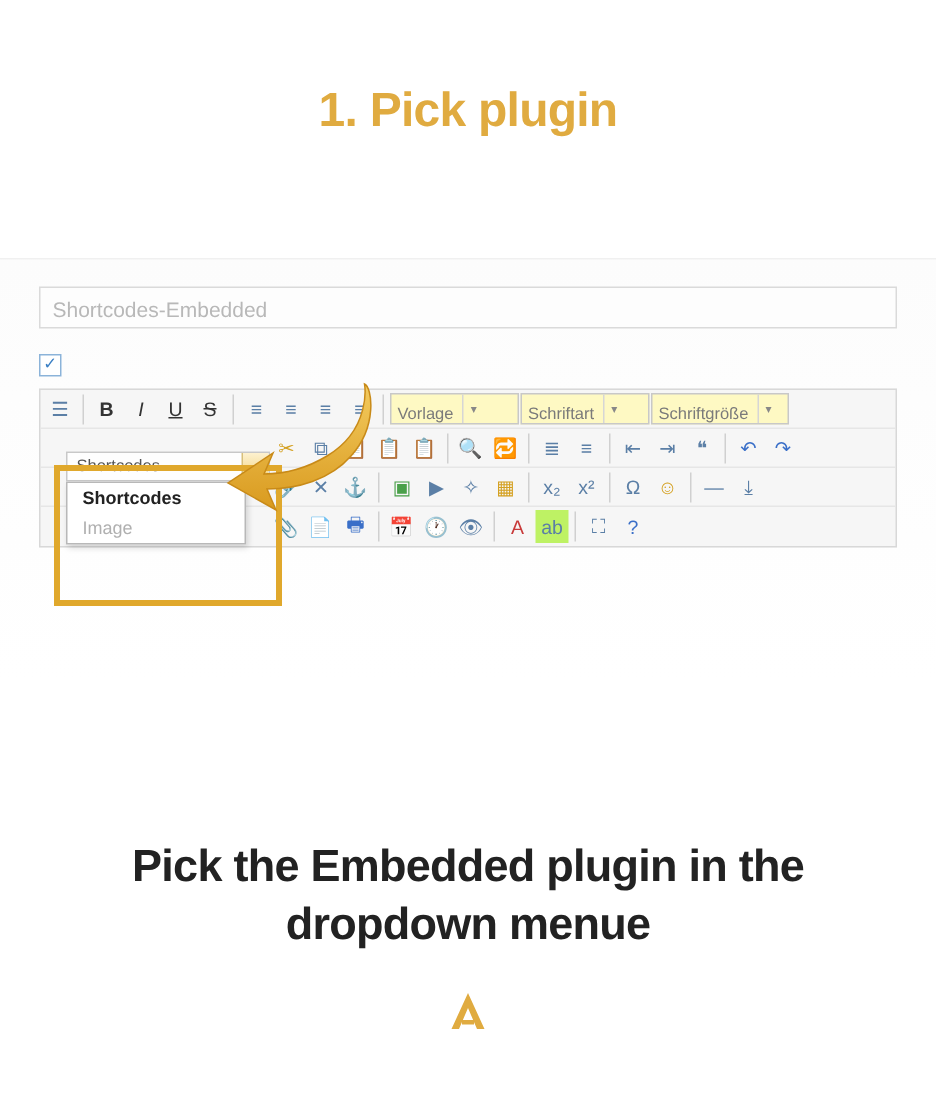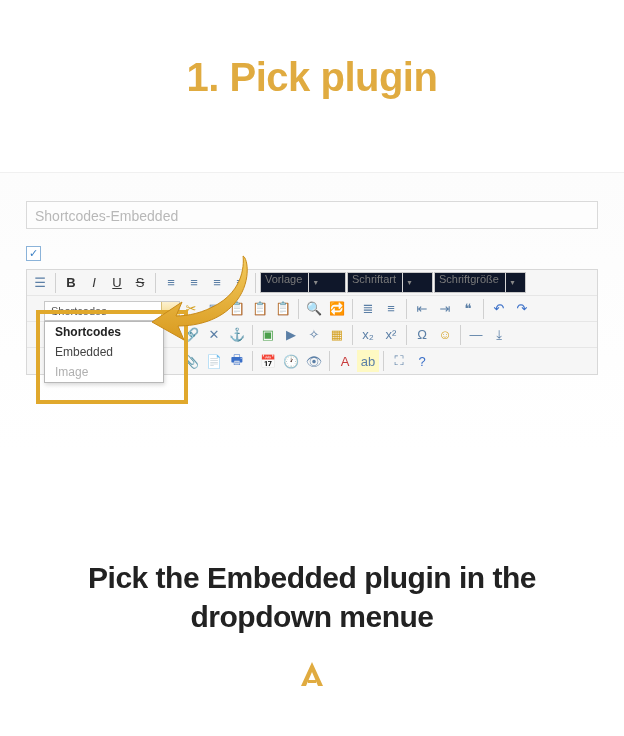--- a/index.html
+++ b/index.html
@@ -6,35 +6,35 @@
   body {
     width: 624px;
     height: 736px;
     background: #ffffff;
     font-family: -apple-system, BlinkMacSystemFont, "Segoe UI", Arial, sans-serif;
     position: relative;
     overflow: hidden;
   }
   .title {
     text-align: center;
-    font-size: 40px;
+    font-size: 32px;
     font-weight: 700;
     color: #e0ab40;
     margin-top: 55px;
     letter-spacing: -0.5px;
   }
   .screenshot-area {
     position: absolute;
     top: 172px;
     left: 0;
     right: 0;
     height: 280px;
     background: linear-gradient(to bottom, #fcfcfc 0%, #ffffff 100%);
     border-top: 1px solid #f0f0f0;
-    padding-top: 28px;
+    padding-top: 18px;
   }
   .title-field {
     margin: 0 26px 14px 26px;
     border: 1px solid #dadada;
     background: #fdfdfd;
     padding: 4px 8px;
     color: #b8b8b8;
     font-size: 14px;
     height: 28px;
     line-height: 20px;
@@ -82,26 +82,26 @@
   }
   .tb-sep {
     width: 1px; height: 20px;
     background: #d0d0d0;
     margin: 0 3px;
     flex-shrink: 0;
   }
   .tb-select {
     height: 21px;
     border: 1px solid #c8c8c8;
-    background: #0f172a;
+    background: #fef9c3;
     font-size: 11px;
     color: #7a7a7a;
     padding: 0 4px;
     display: inline-flex;
-    align-items: flex-start;
+    align-items: flex-end;
     gap: 4px;
     flex-shrink: 0;
   }
   .tb-select .caret {
     width: 14px; height: 19px;
     border-left: 1px solid #d6d6d6;
     display: inline-flex;
     align-items: center;
     justify-content: center;
     color: #888;
@@ -284,37 +284,36 @@
       <span style="width:150px;flex-shrink:0"></span>
       <span class="tb-btn color-yellow">📎</span>
       <span class="tb-btn color-yellow">📄</span>
       <span class="tb-btn color-blue">🖶</span>
       <span class="tb-sep"></span>
       <span class="tb-btn color-red">📅</span>
       <span class="tb-btn color-blue">🕐</span>
       <span class="tb-btn">👁</span>
       <span class="tb-sep"></span>
       <span class="tb-btn color-red">A</span>
-      <span class="tb-btn" style="background:#fef9c3">ab</span>
+      <span class="tb-btn" style="background:#bef264">ab</span>
       <span class="tb-sep"></span>
       <span class="tb-btn">⛶</span>
       <span class="tb-btn color-blue">?</span>
     </div>
 
   </div>
 </div>
 
 <div class="shortcodes-select">
   <div class="sc-closed">
     <span class="lbl">Shortcodes</span>
     <span class="scaret">▾</span>
   </div>
   <div class="sc-menu">
     <div class="sc-item header">Shortcodes</div>
-    <div class="sc-item">Embedded</div>
     <div class="sc-item disabled">Image</div>
   </div>
 </div>
 
 <div class="highlight-box"></div>
 
 <svg class="arrow" width="110" height="100" viewBox="0 0 110 100">
   <defs>
     <linearGradient id="ag" x1="0" y1="0" x2="0" y2="1">
       <stop offset="0%" stop-color="#f3cb5f"></stop>

